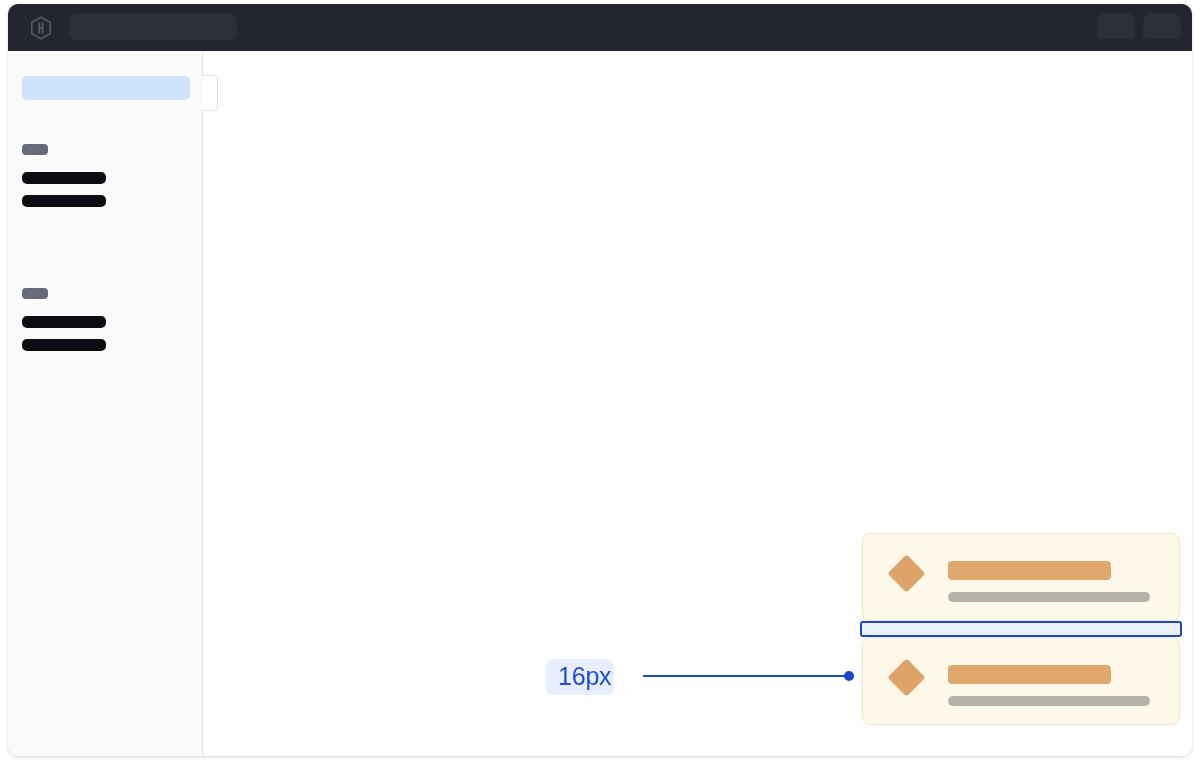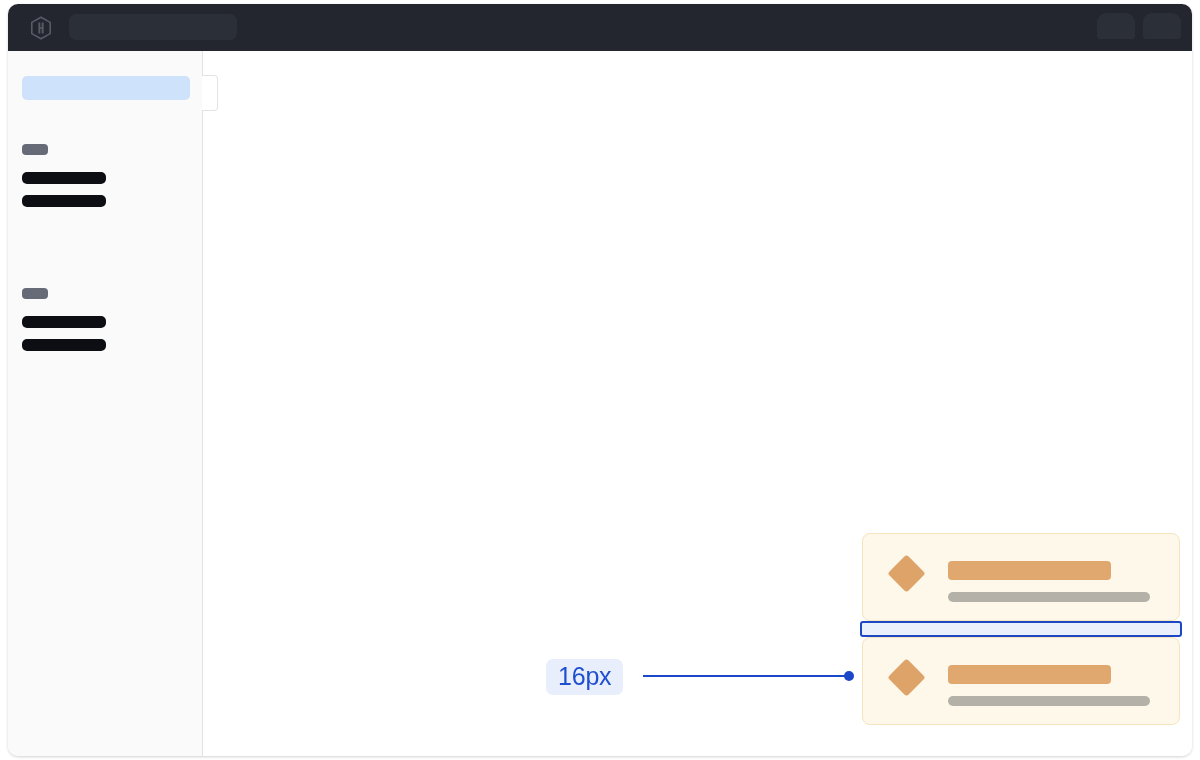--- a/index.html
+++ b/index.html
@@ -198,21 +198,21 @@
     top: 620px;
     width: 10px;
     height: 10px;
     background: #1b47c9;
     border-radius: 50%;
   }
   .measure-pill {
     position: absolute;
     left: 343px;
     top: 608px;
-    padding: 4px 12px 6px 12px;
+    padding: 4px 3px 6px 12px;
     background: #e8eefc;
     border-radius: 7px;
     color: #1f4fd1;
     font-size: 25px;
     font-weight: 400;
     line-height: 26px;
     letter-spacing: -0.2px;
     white-space: nowrap;
   }
 </style>

